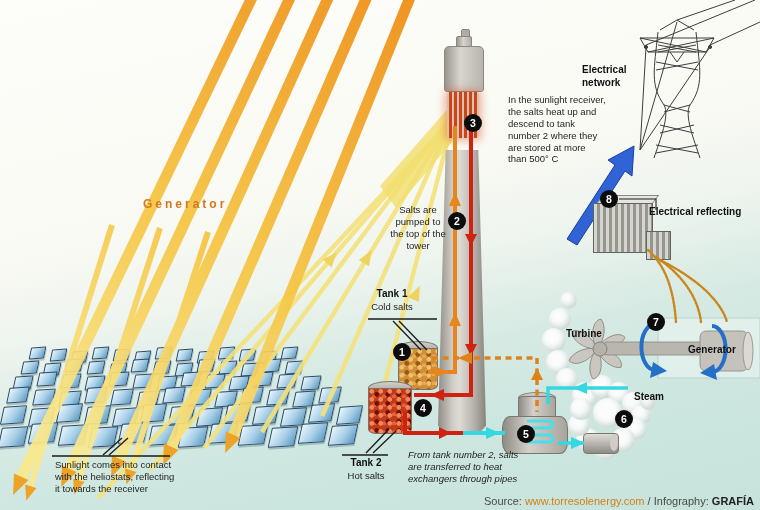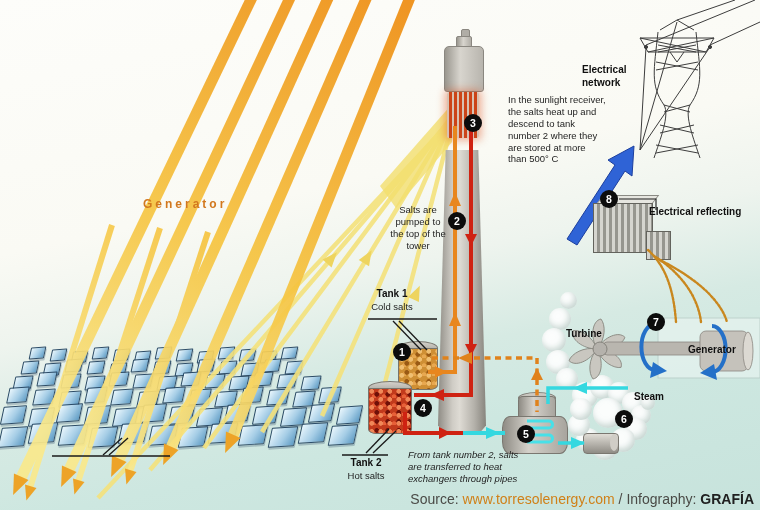--- a/index.html
+++ b/index.html
@@ -19,21 +19,21 @@
   .mirror{position:absolute;border:1px solid #2a4a66;border-radius:1px;
     background:linear-gradient(115deg,#eaf7fd 0%,#a5cde6 55%,#5e9bc4 100%);
     transform:skewX(-16deg) rotate(-4deg);box-shadow:1px 2px 0 rgba(30,60,90,.25);}
   .puff{position:absolute;border-radius:50%;background:#ffffff;opacity:.93;z-index:3;
     box-shadow:inset -2px -3px 6px rgba(150,175,168,.55);}
   #ribbon{left:18px;top:177px;width:126px;height:20px;background:#101010;border-radius:2px 11px 11px 2px;z-index:5;}
   #ribbon .rtxt{position:absolute;left:7px;top:6px;font-size:8.5px;font-weight:bold;color:#fff;letter-spacing:.4px;}
   #ribbon .rdot{position:absolute;right:2px;top:2px;width:16px;height:16px;border-radius:50%;background:#d4731a;}
   #ribbon .rdot i{position:absolute;left:5px;top:5px;width:6px;height:6px;border-radius:50%;background:#fff;}
   #sunlight{left:143px;top:197px;font-size:12px;font-weight:bold;color:#d2781e;letter-spacing:3px;z-index:5;}
-  #source{right:6px;bottom:3px;z-index:6;font-size:14px;color:#4a4a46;}
+  #source{right:6px;bottom:3px;z-index:6;font-size:11px;color:#4a4a46;}
   #source .url{color:#d08018;text-decoration:none;}
   #source .credit{font-weight:bold;color:#202020;}
   .cyl-top{position:absolute;border-radius:50%;background:linear-gradient(#d4d1ca,#9d9a93);border:1px solid #7a7770;}
 </style>
 </head>
 <body>
 
 <div id="stage">
 
   <div id="heliostats" class="abs">
@@ -312,20 +312,21 @@
         <line x1="109" y1="455" x2="128" y2="438"></line>
       <polyline points="619,199 656,199 656,210" fill="none" stroke-width="1.1"></polyline>
     </g>
   </svg>
 
   <div id="sunlight" class="abs">Generator</div>
 
   <div class="abs txt" style="left:508px;top:94px;width:98px;">In the sunlight receiver, the salts heat up and descend to tank number 2 where they are stored at more than 500° C</div>
   <div class="abs txt" style="left:390px;top:204px;width:56px;text-align:center;">Salts are pumped to the top of the tower</div>
   <div class="abs txt" style="left:408px;top:449px;width:112px;font-style:italic;">From tank number 2, salts are transferred to heat exchangers through pipes</div>
+  <div class="abs txt" style="left:55px;top:459px;width:122px;">Sunlight comes into contact with the heliostats, reflecting it towards the receiver</div>
 
   <div class="abs txt" style="left:362px;top:288px;width:60px;text-align:center;">
     <div class="bold">Tank 1</div>
     <div>Cold salts</div>
   </div>
   <div class="abs txt" style="left:338px;top:457px;width:56px;text-align:center;">
     <div class="bold">Tank 2</div>
     <div>Hot salts</div>
   </div>
   <div class="abs txt bold" style="left:566px;top:303px;margin-top:25px;">Turbine</div>

